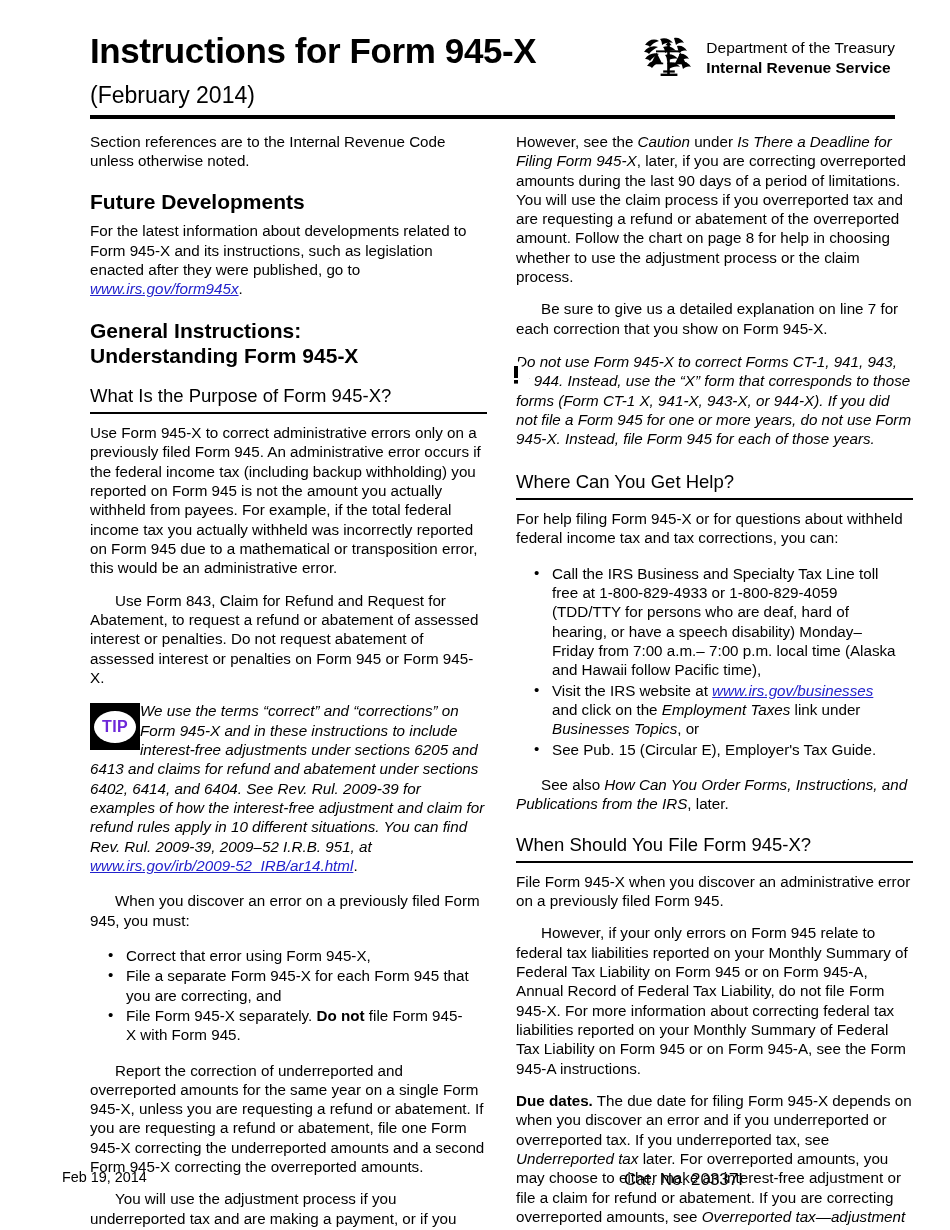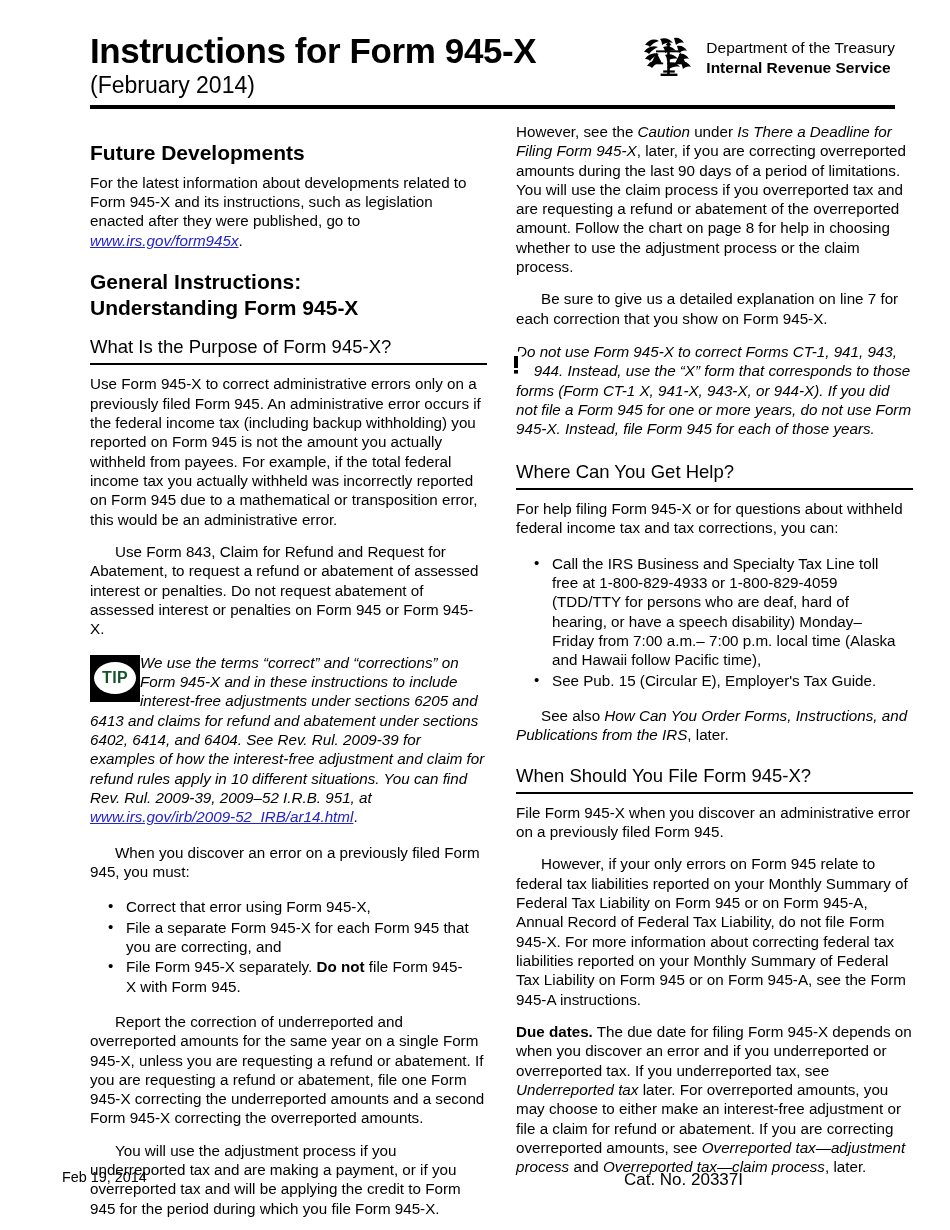--- a/index.html
+++ b/index.html
@@ -34,21 +34,21 @@
     font-size: 35px;
     font-weight: bold;
     letter-spacing: -0.4px;
     line-height: 1.06;
     margin: 0;
     white-space: nowrap;
   }
   .doc-revision {
     font-size: 23px;
     line-height: 1.25;
-    margin: 2px 0 0 0;
+    margin: 12px 0 0 0;
   }
   .masthead-right {
     display: flex;
     align-items: flex-start;
     gap: 11px;
     padding-top: 6px;
   }
   .irs-seal { flex: 0 0 auto; display:block; }
   .agency-lines { padding-top: 2px; }
   .agency-dept {
@@ -167,21 +167,21 @@
     background: #fff;
     border-radius: 50%;
     display: flex;
     align-items: center;
     justify-content: center;
     font-family: "Liberation Sans", sans-serif;
     font-style: normal;
     font-weight: bold;
     font-size: 16px;
     letter-spacing: 0.3px;
-    color: #14532d;
+    color: #6d28d9;
   }
 
   .caution-badge {
     width: 50px; height: 48px;
     background: #000;
     position: relative;
   }
   .caution-badge .tri {
     position: absolute;
     left: 50%;
@@ -274,20 +274,21 @@
       </div>
     </div>
   </div>
 
   <hr class="masthead-rule">
 
   <div class="columns">
 
     <div class="col">
 
+      <p class="body-text">Section references are to the Internal Revenue Code unless otherwise noted.</p>
 
       <h2 class="sect">Future Developments</h2>
       <p class="body-text"><span>For the latest information about developments related to Form 945-X and its instructions, such as legislation enacted after they were published, go to </span><a class="lnk" href="#">www.irs.gov/form945x</a><span>.</span></p>
 
       <h2 class="sect">
         <span class="grouphead" style="display:block">General Instructions:</span>
         <span class="grouphead" style="display:block">Understanding Form 945-X</span>
       </h2>
 
       <h3 class="sub">What Is the Purpose of Form 945-X?</h3>
@@ -335,20 +336,21 @@
         </span>
         <span>Do not use Form 945-X to correct Forms CT-1, 941, 943, or 944. Instead, use the “X” form that corresponds to those forms (Form CT-1 X, 941-X, 943-X, or 944-X). If you did not file a Form 945 for one or more years, do not use Form 945-X. Instead, file Form 945 for each of those years.</span>
       </div>
 
       <h3 class="sub" style="margin-top:22px">Where Can You Get Help?</h3>
       <hr class="head-rule">
 
       <p class="body-text">For help filing Form 945-X or for questions about withheld federal income tax and tax corrections, you can:</p>
       <ul class="bullets">
         <li>Call the IRS Business and Specialty Tax Line toll free at 1-800-829-4933 or 1-800-829-4059 (TDD/TTY for persons who are deaf, hard of hearing, or have a speech disability) Monday–Friday from 7:00 a.m.– 7:00 p.m. local time (Alaska and Hawaii follow Pacific time),</li>
+        <li><span>Visit the IRS website at </span><a class="lnk" href="#">www.irs.gov/businesses</a><span> and click on the </span><span class="ital">Employment Taxes</span><span> link under </span><span class="ital">Businesses Topics</span><span>, or</span></li>
         <li>See Pub. 15 (Circular E), Employer's Tax Guide.</li>
       </ul>
 
       <p class="body-text indent"><span>See also </span><span class="ital">How Can You Order Forms, Instructions, and Publications from the IRS</span><span>, later.</span></p>
 
       <h3 class="sub" style="margin-top:20px">When Should You File Form 945-X?</h3>
       <hr class="head-rule">
 
       <p class="body-text">File Form 945-X when you discover an administrative error on a previously filed Form 945.</p>
       <p class="body-text indent">However, if your only errors on Form 945 relate to federal tax liabilities reported on your Monthly Summary of Federal Tax Liability on Form 945 or on Form 945-A, Annual Record of Federal Tax Liability, do not file Form 945-X. For more information about correcting federal tax liabilities reported on your Monthly Summary of Federal Tax Liability on Form 945 or on Form 945-A, see the Form 945-A instructions.</p>

